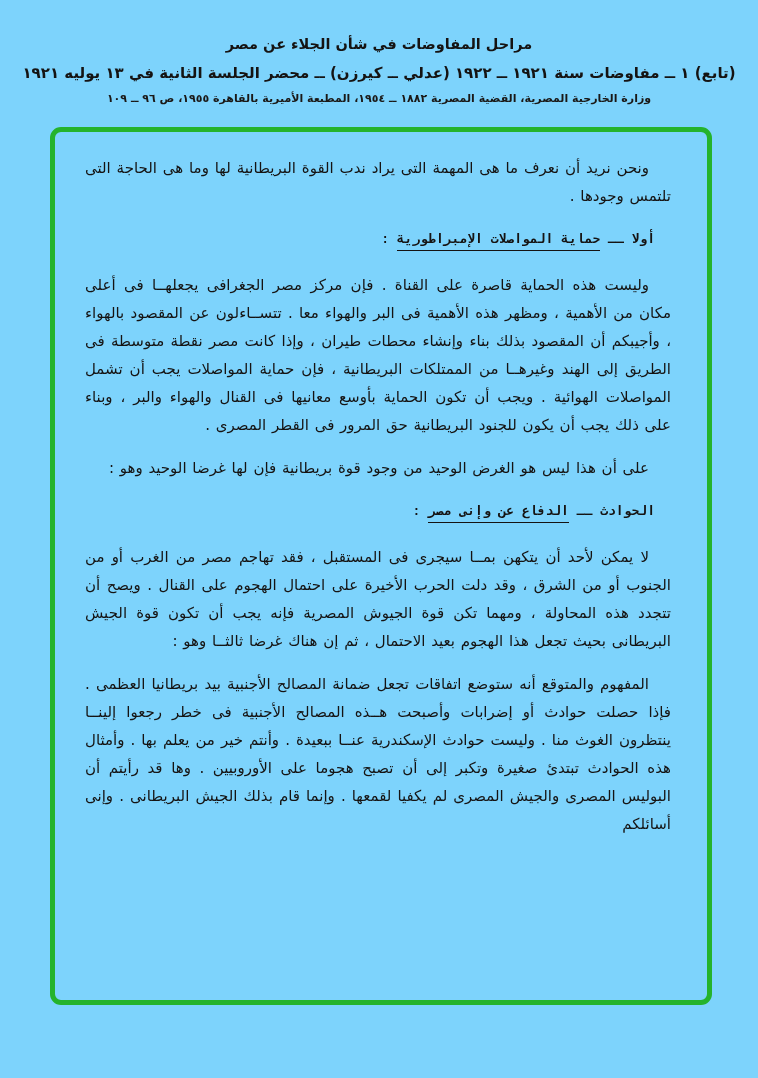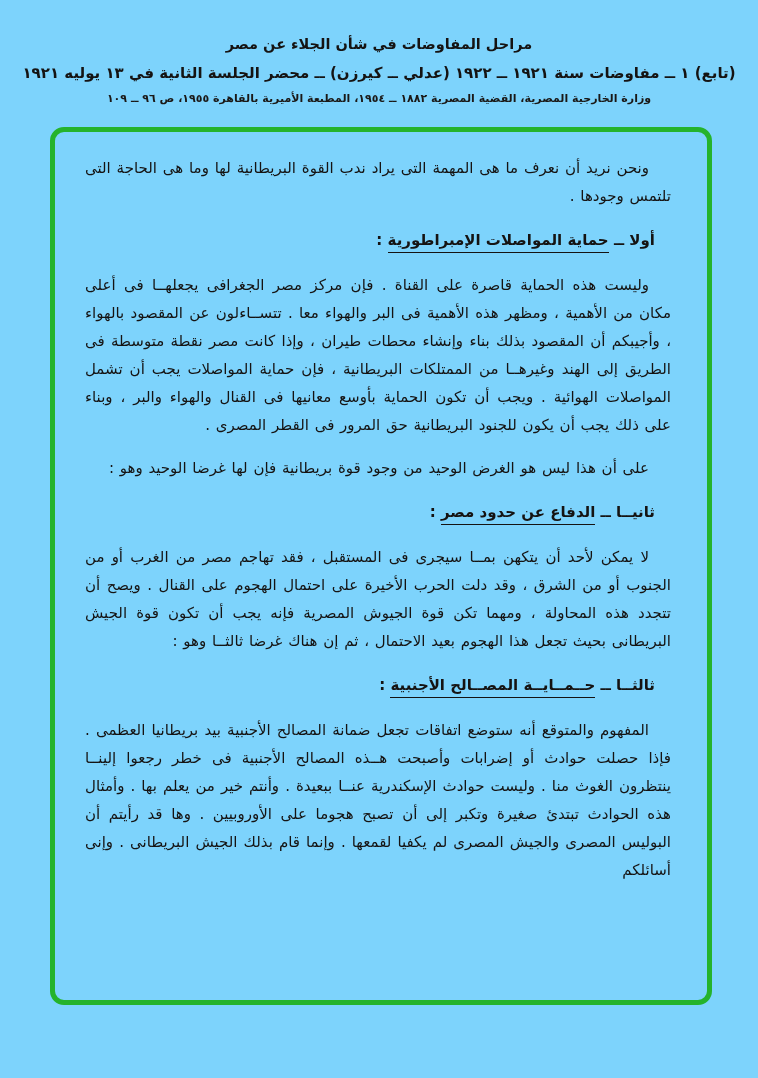--- a/index.html
+++ b/index.html
@@ -21,46 +21,45 @@
     position:absolute;left:50px;top:127px;width:662px;height:878px;
     box-sizing:border-box;border:5px solid #25b32c;border-radius:14px;
     padding:22px 36px 12px 30px;direction:rtl;overflow:hidden;
     background:transparent;
   }
   .para{
     font-size:15px;line-height:28px;margin:0 0 15px;
     text-align:justify;text-indent:22px;word-spacing:1px;
   }
   .hd{
-    font-size:15px;font-weight:bold;line-height:30px;
-    margin:10px 0 16px;text-indent:16px;
+    font-size:13px;font-weight:bold;line-height:30px;
+    margin:10px 0 16px;text-indent:16px;font-family:Liberation Mono, monospace;
   }
   .hd .u{border-bottom:1.5px solid #151312;padding-bottom:3px;}
 </style>
 </head>
 <body>
 
 <div class="page">
 
   <header class="doc-header">
     <div class="doc-title">مراحل المفاوضات في شأن الجلاء عن مصر</div>
     <div class="doc-subtitle">(تابع) ١ ــ مفاوضات سنة ١٩٢١ ــ ١٩٢٢ (عدلي ــ كيرزن) ــ محضر الجلسة الثانية في ١٣ يوليه ١٩٢١</div>
     <div class="doc-source">وزارة الخارجية المصرية، القضية المصرية ١٨٨٢ ــ ١٩٥٤، المطبعة الأميرية بالقاهرة ١٩٥٥، ص ٩٦ ــ ١٠٩</div>
   </header>
 
-  <main class="green-box" style="border-color: rgb(37, 179, 44);">
+  <main class="green-box" style="border-color: rgb(37, 179, 44); border-radius: 11px;">
     <p class="para">ونحن نريد أن نعرف ما هى المهمة التى يراد ندب القوة البريطانية لها وما هى الحاجة التى تلتمس وجودها .</p>
 
     <h2 class="hd"><span>أولا ــ </span><span class="u">حماية المواصلات الإمبراطورية</span><span> :</span></h2>
 
     <p class="para">وليست هذه الحماية قاصرة على القناة . فإن مركز مصر الجغرافى يجعلهــا فى أعلى مكان من الأهمية ، ومظهر هذه الأهمية فى البر والهواء معا . تتســاءلون عن المقصود بالهواء ، وأجيبكم أن المقصود بذلك بناء وإنشاء محطات طيران ، وإذا كانت مصر نقطة متوسطة فى الطريق إلى الهند وغيرهــا من الممتلكات البريطانية ، فإن حماية المواصلات يجب أن تشمل المواصلات الهوائية . ويجب أن تكون الحماية بأوسع معانيها فى القنال والهواء والبر ، وبناء على ذلك يجب أن يكون للجنود البريطانية حق المرور فى القطر المصرى .</p>
     <p class="para">على أن هذا ليس هو الغرض الوحيد من وجود قوة بريطانية فإن لها غرضا الوحيد وهو :</p>
 
-    <h2 class="hd"><span>ثانيــا ــ </span><span class="u">الدفاع عن حدود مصر</span><span> :</span></h2>
+    <h2 class="hd"><span>الحوادث ــ </span><span class="u">الدفاع عن وإنى مصر</span><span> :</span></h2>
 
     <p class="para">لا يمكن لأحد أن يتكهن بمــا سيجرى فى المستقبل ، فقد تهاجم مصر من الغرب أو من الجنوب أو من الشرق ، وقد دلت الحرب الأخيرة على احتمال الهجوم على القنال . ويصح أن تتجدد هذه المحاولة ، ومهما تكن قوة الجيوش المصرية فإنه يجب أن تكون قوة الجيش البريطانى بحيث تجعل هذا الهجوم بعيد الاحتمال ، ثم إن هناك غرضا ثالثــا وهو :</p>
 
-    <h2 class="hd"><span>ثالثــا ــ </span><span class="u">حــمــايــة المصــالح الأجنبية</span><span> :</span></h2>
 
     <p class="para">المفهوم والمتوقع أنه ستوضع اتفاقات تجعل ضمانة المصالح الأجنبية بيد بريطانيا العظمى . فإذا حصلت حوادث أو إضرابات وأصبحت هــذه المصالح الأجنبية فى خطر رجعوا إلينــا ينتظرون الغوث منا . وليست حوادث الإسكندرية عنــا ببعيدة . وأنتم خير من يعلم بها . وأمثال هذه الحوادث تبتدئ صغيرة وتكبر إلى أن تصبح هجوما على الأوروبيين . وها قد رأيتم أن البوليس المصرى والجيش المصرى لم يكفيا لقمعها . وإنما قام بذلك الجيش البريطانى . وإنى أسائلكم</p>
   </main>
 
 </div>
 
 </body></html>

